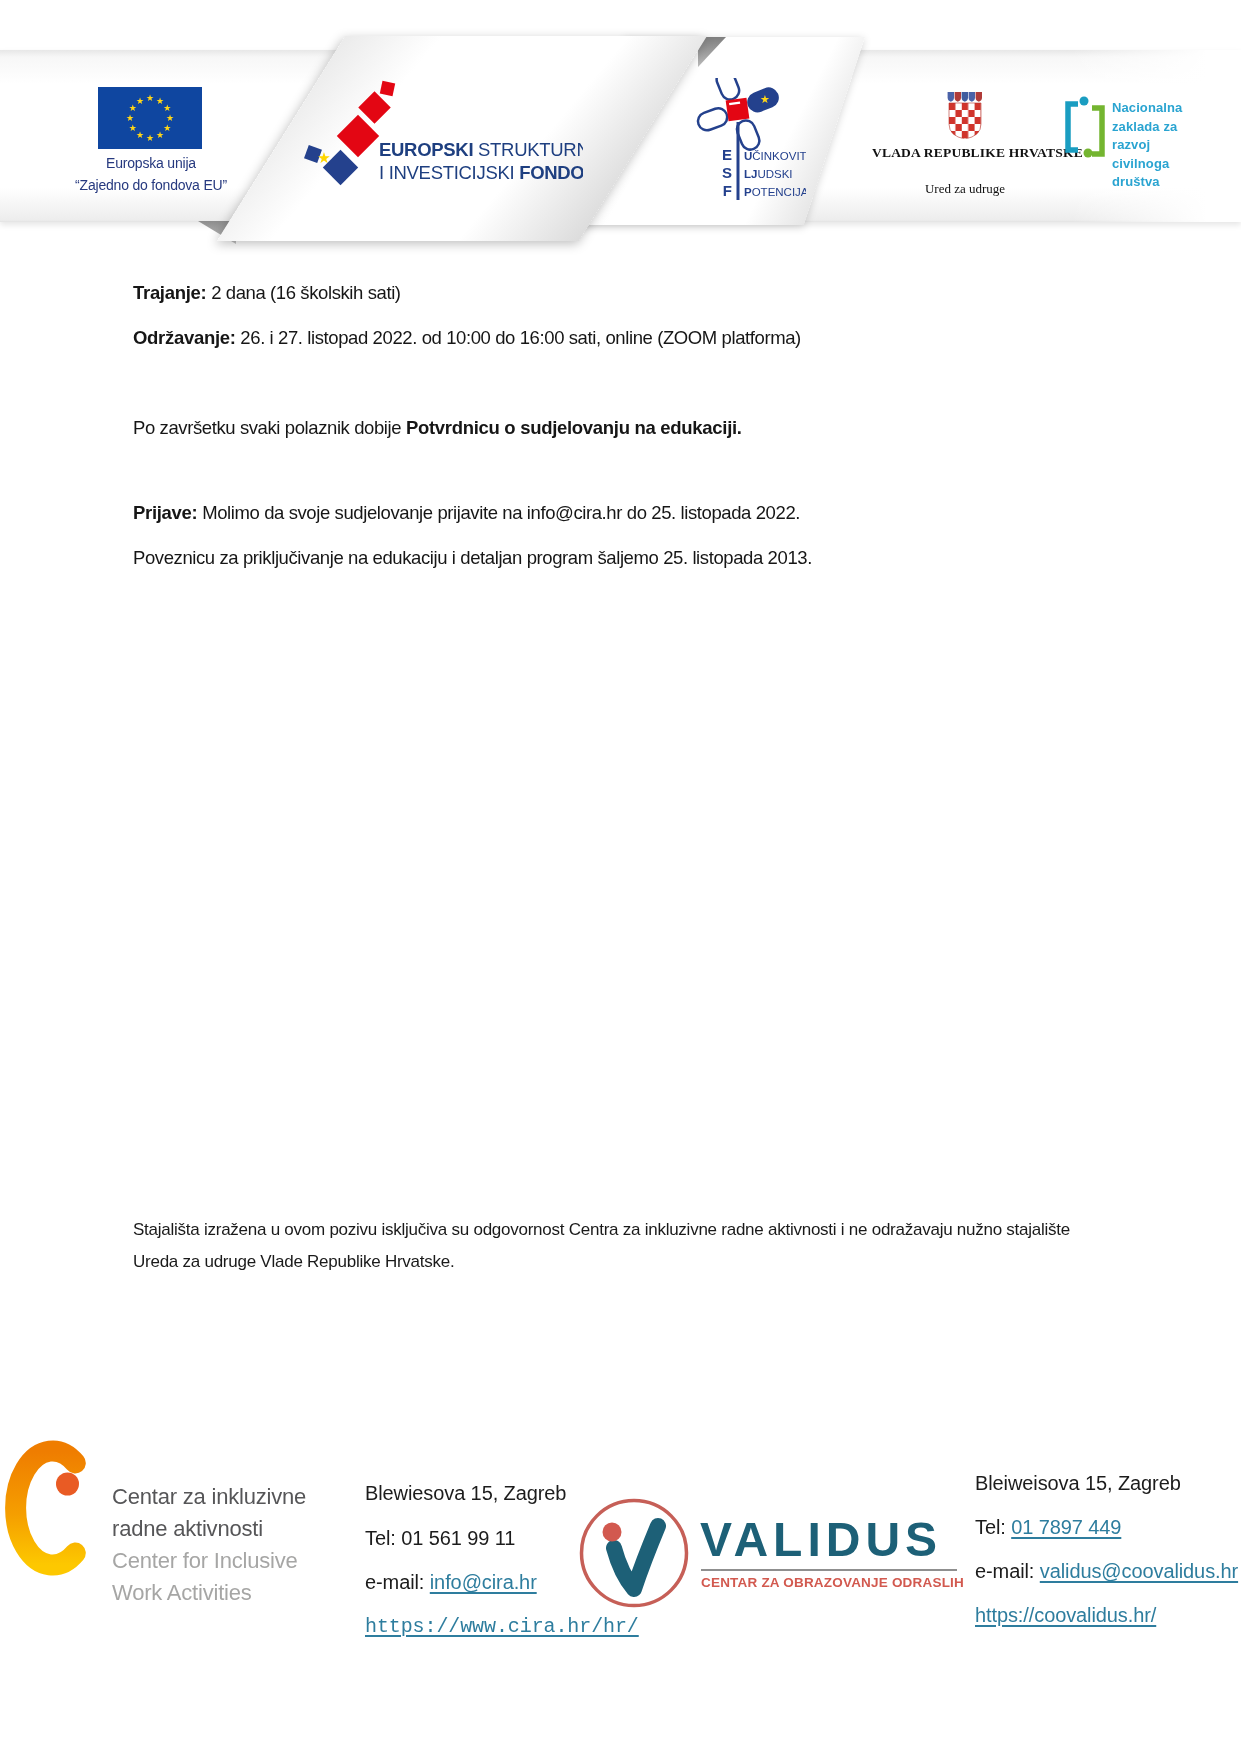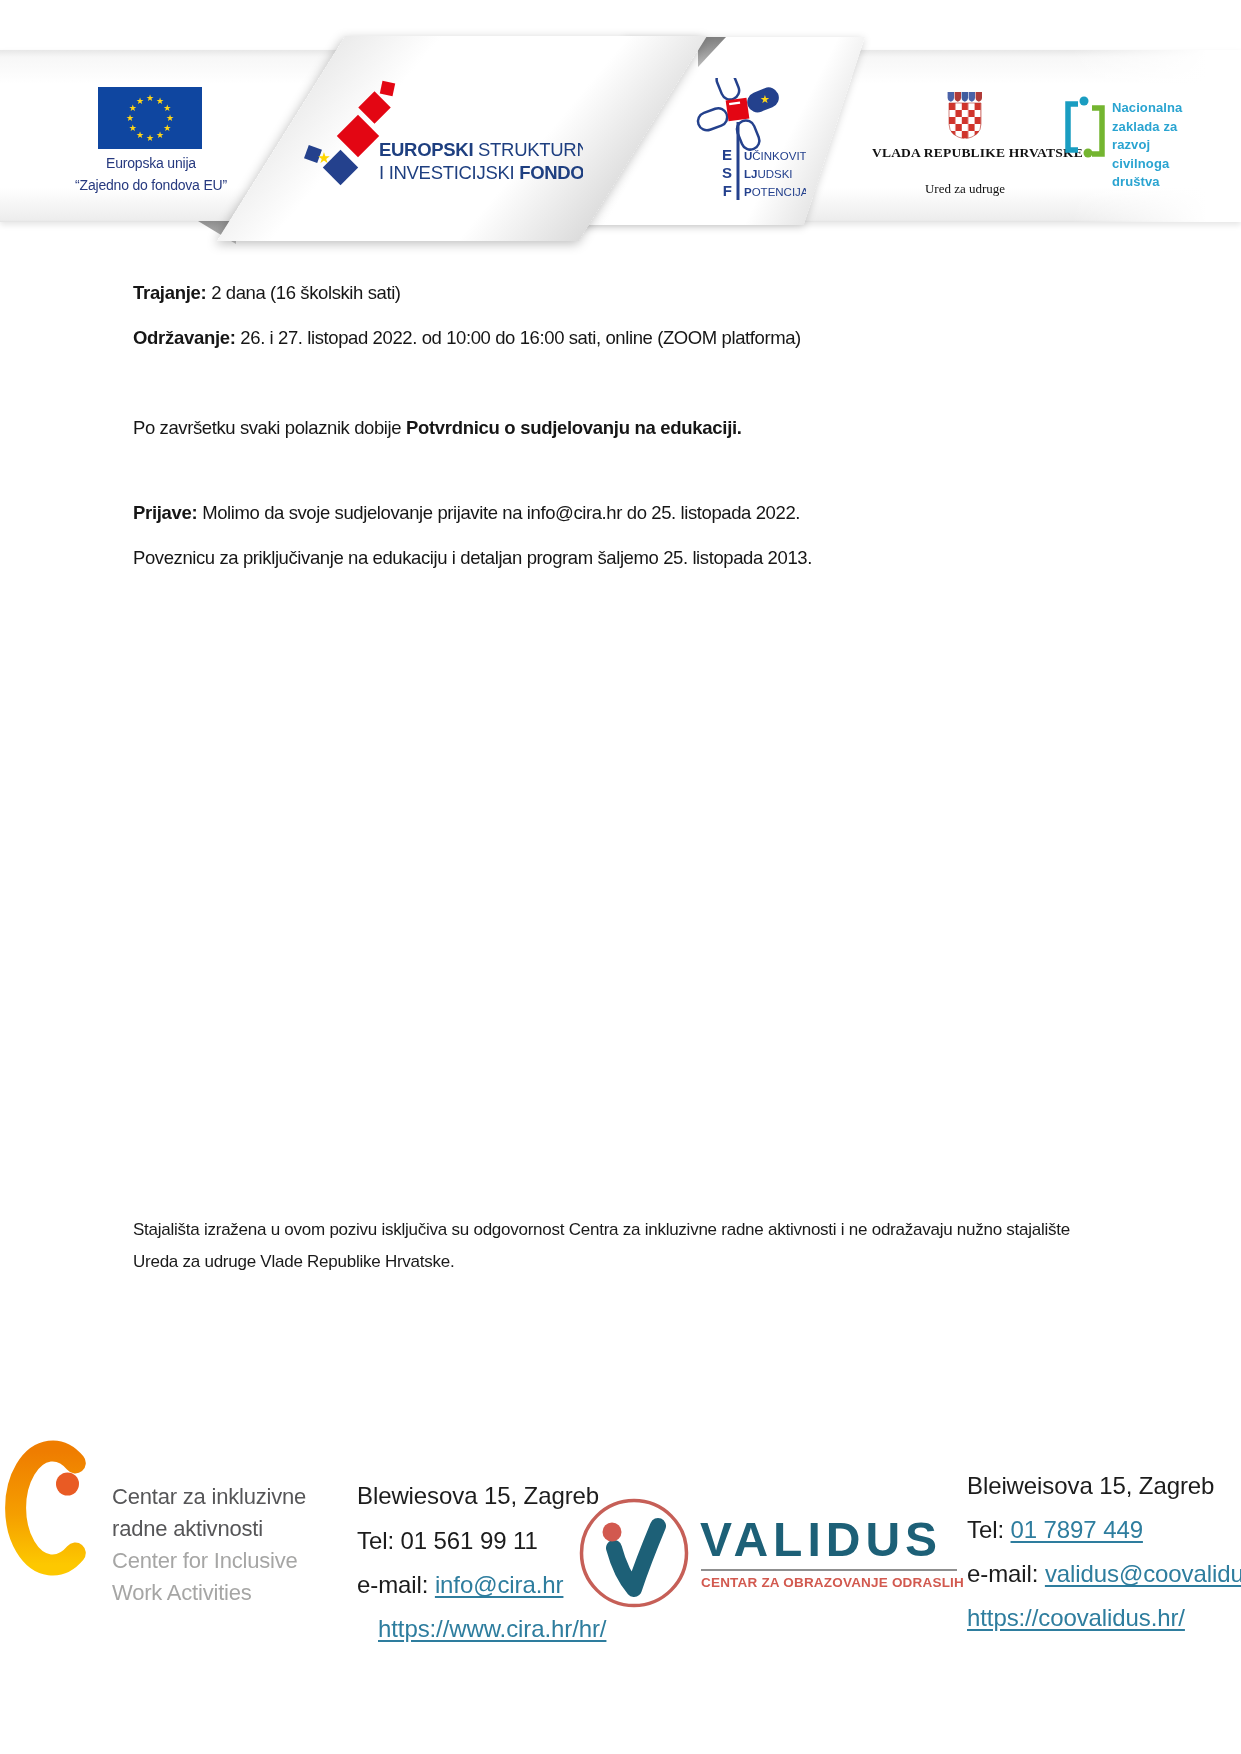--- a/index.html
+++ b/index.html
@@ -48,21 +48,21 @@
   .disclaimer{position:absolute;left:133px;top:1214px;width:950px;
         font-size:17px;line-height:31.5px;letter-spacing:-0.25px;color:#1a1a1a;}
   .disclaimer p{margin:0;}
   .disclaimer p + p{margin-top:13px;margin-left:48px;}
 
   
   .cira-name{position:absolute;left:112px;font-size:22px;letter-spacing:-0.2px;white-space:nowrap;}
   .cira-hr{color:#565658;font-weight:500;}
   .cira-en{color:#a6a6a5;font-weight:400;}
 
-  .contact-line{position:absolute;font-size:24px;color:#1c1c1c;letter-spacing:-0.1px;white-space:nowrap;}
+  .contact-line{position:absolute;font-size:20px;color:#1c1c1c;letter-spacing:-0.1px;white-space:nowrap;margin-left:8px;}
   .doc-link{color:#2e7d9e;text-decoration:underline;text-underline-offset:3px;cursor:pointer;}
 
   .validus-wordmark{position:absolute;left:700px;top:1516px;font-size:48px;font-weight:bold;
         color:#1d6077;letter-spacing:5px;white-space:nowrap;line-height:48px;}
   .validus-divider{position:absolute;left:701px;top:1569px;width:256px;height:2px;background:#8f8f8f;}
   .validus-tagline{position:absolute;left:701px;top:1575px;font-size:13.5px;font-weight:bold;
         color:#d2594f;letter-spacing:0.2px;white-space:nowrap;}
 </style>
 </head>
 <body>
@@ -193,21 +193,21 @@
     <circle cx="63" cy="47" r="11.5" fill="#e95b24"></circle>
   </svg>
   <div class="cira-name cira-hr" style="top:1484px;">Centar za inkluzivne</div>
   <div class="cira-name cira-hr" style="top:1516px;">radne aktivnosti</div>
   <div class="cira-name cira-en" style="top:1548px;text-align:center;">Center for Inclusive</div>
   <div class="cira-name cira-en" style="top:1580px;">Work Activities</div>
 
   <div class="contact-line" style="left:357px;top:1482px;">Blewiesova 15, Zagreb</div>
   <div class="contact-line" style="left:357px;top:1527px;">Tel: 01 561 99 11</div>
   <div class="contact-line" style="left:357px;top:1571px;"><span>e-mail: </span><a class="doc-link">info@cira.hr</a></div>
-  <div class="contact-line" style="left:378px;top:1615px;"><a class="doc-link">https://www.cira.hr/hr/</a></div>
+  <div class="contact-line" style="left:357px;top:1615px;font-family:Liberation Mono, monospace;"><a class="doc-link">https://www.cira.hr/hr/</a></div>
 
   <svg class="abs" style="left:577px;top:1496px;" width="114" height="114" viewBox="0 0 114 114">
     <circle cx="57" cy="57" r="52.5" fill="none" stroke="#c65f57" stroke-width="3.5"></circle>
     <path d="M37,52 Q44,78 57,93 Q66,66 81,30" fill="none" stroke="#1d6077" stroke-width="16" stroke-linecap="round" stroke-linejoin="round"></path>
     <circle cx="35" cy="36" r="9.5" fill="#d2594f"></circle>
   </svg>
   <div class="validus-wordmark">VALIDUS</div>
   <div class="validus-divider"></div>
   <div class="validus-tagline">CENTAR ZA OBRAZOVANJE ODRASLIH</div>
 

